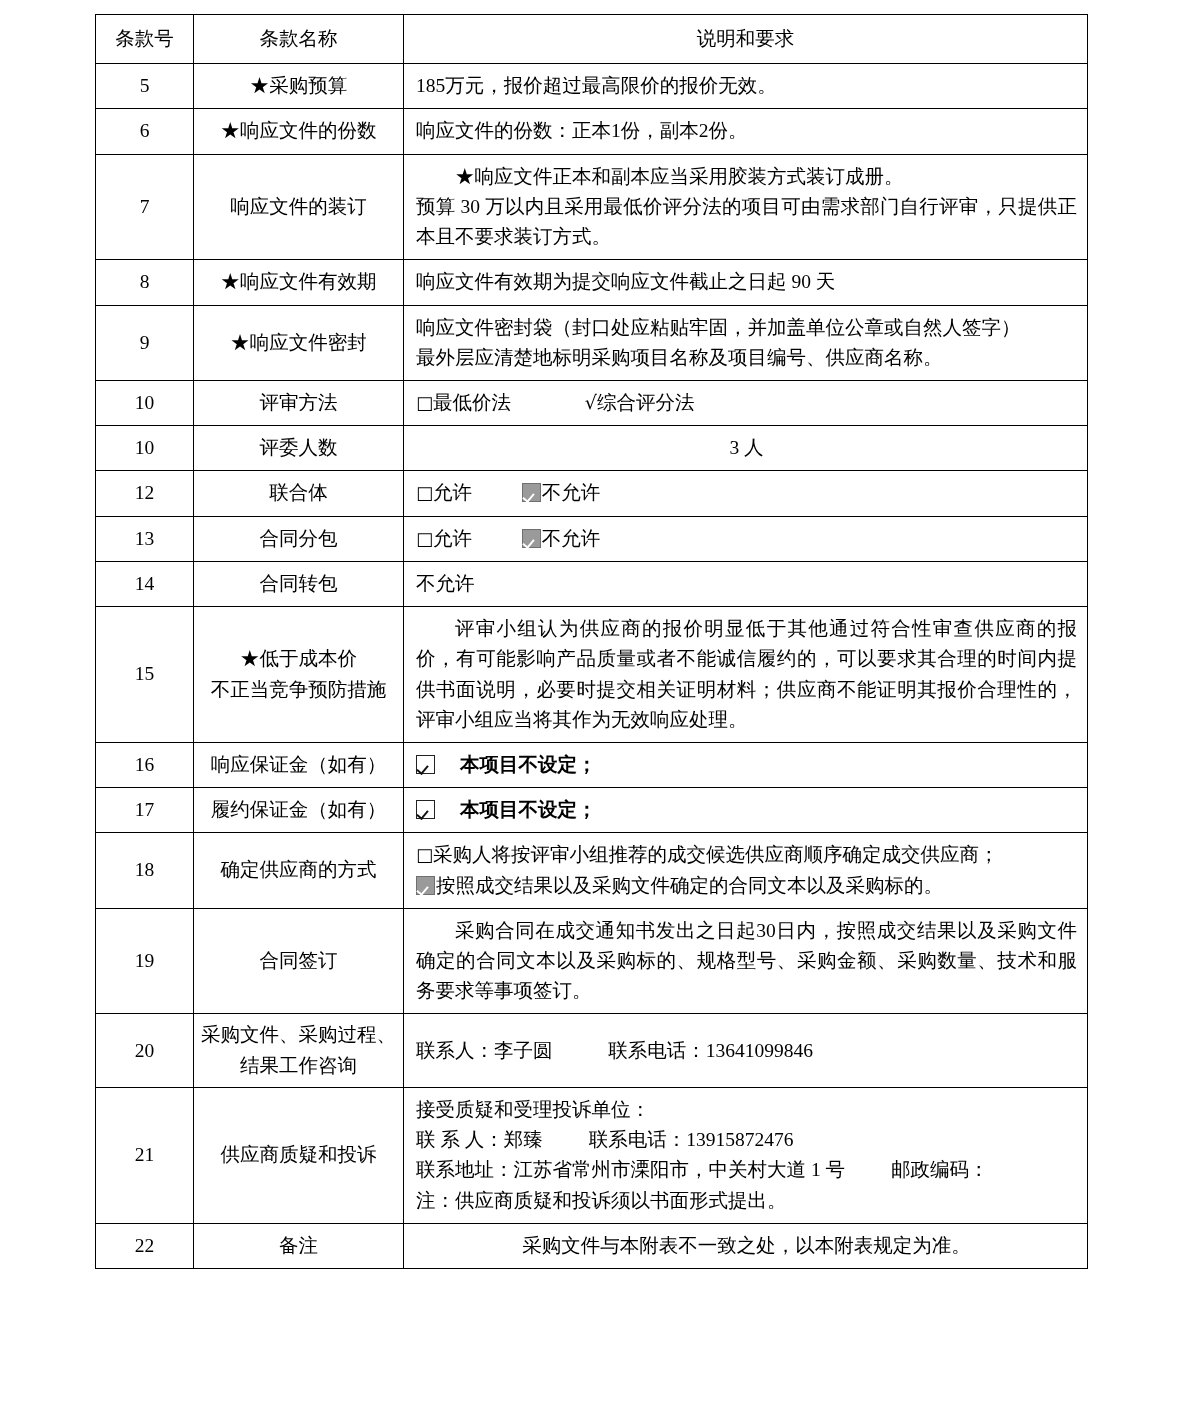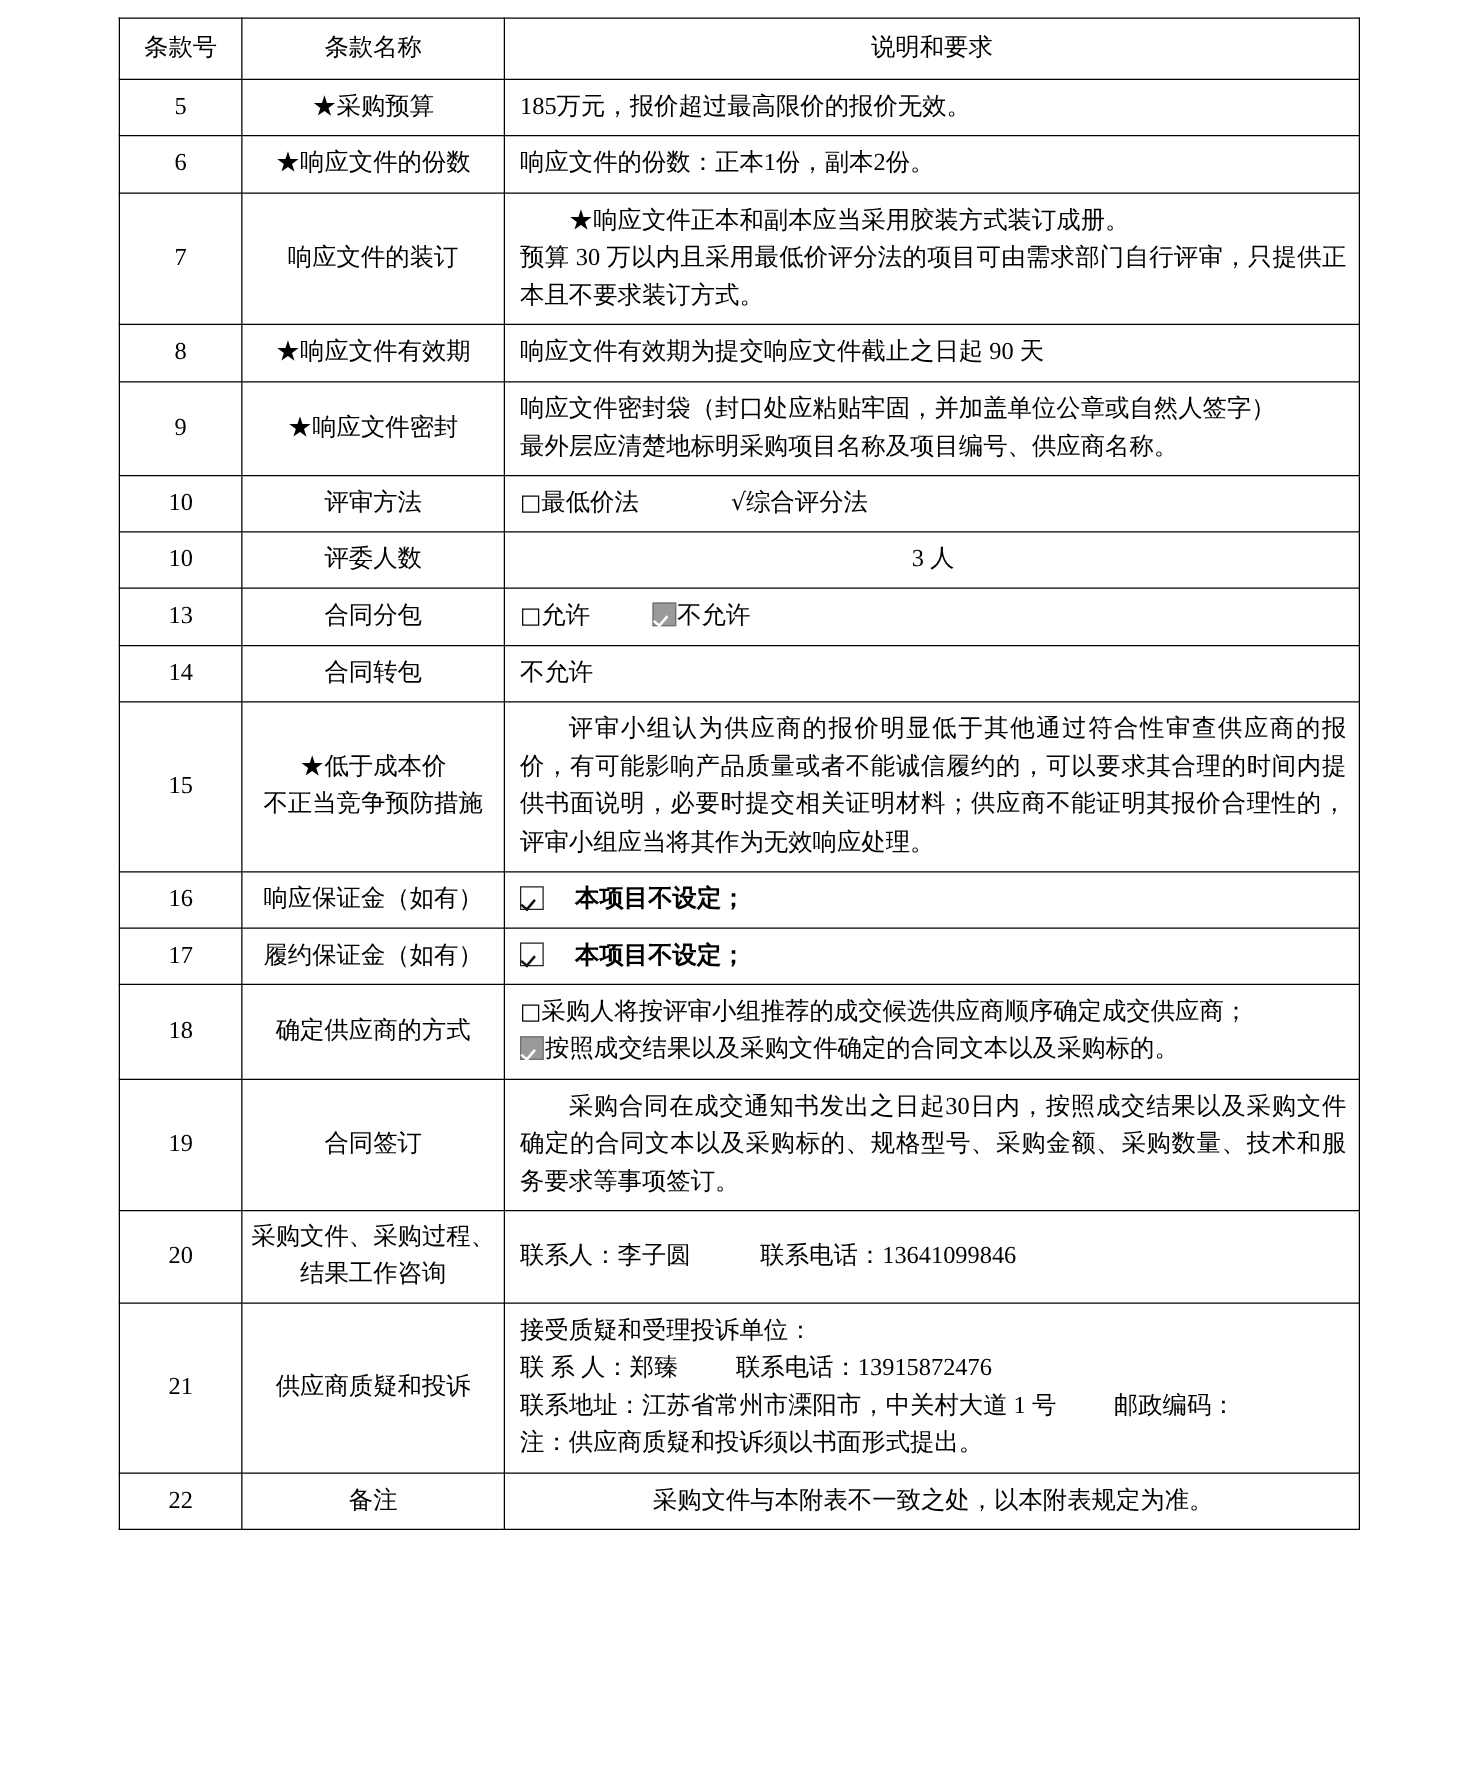--- a/index.html
+++ b/index.html
@@ -172,20 +172,29 @@
           <span class="opt"><span class="check-mark">√</span><span>综合评分法</span></span>
         </td>
       </tr>
 
       <tr>
         <td class="num">10</td>
         <td class="name">评委人数</td>
         <td class="desc center">3 人</td>
       </tr>
 
+      <tr>
+        <td class="num">12</td>
+        <td class="name">联合体</td>
+        <td class="desc">
+          <span class="opt"><span class="box-empty">□</span><span>允许</span></span>
+          <span class="gap-md"></span>
+          <span class="opt"><span class="boxchecked gray"></span><span>不允许</span></span>
+        </td>
+      </tr>
 
       <tr>
         <td class="num">13</td>
         <td class="name">合同分包</td>
         <td class="desc">
           <span class="opt"><span class="box-empty">□</span><span>允许</span></span>
           <span class="gap-md"></span>
           <span class="opt"><span class="boxchecked gray"></span><span>不允许</span></span>
         </td>
       </tr>

